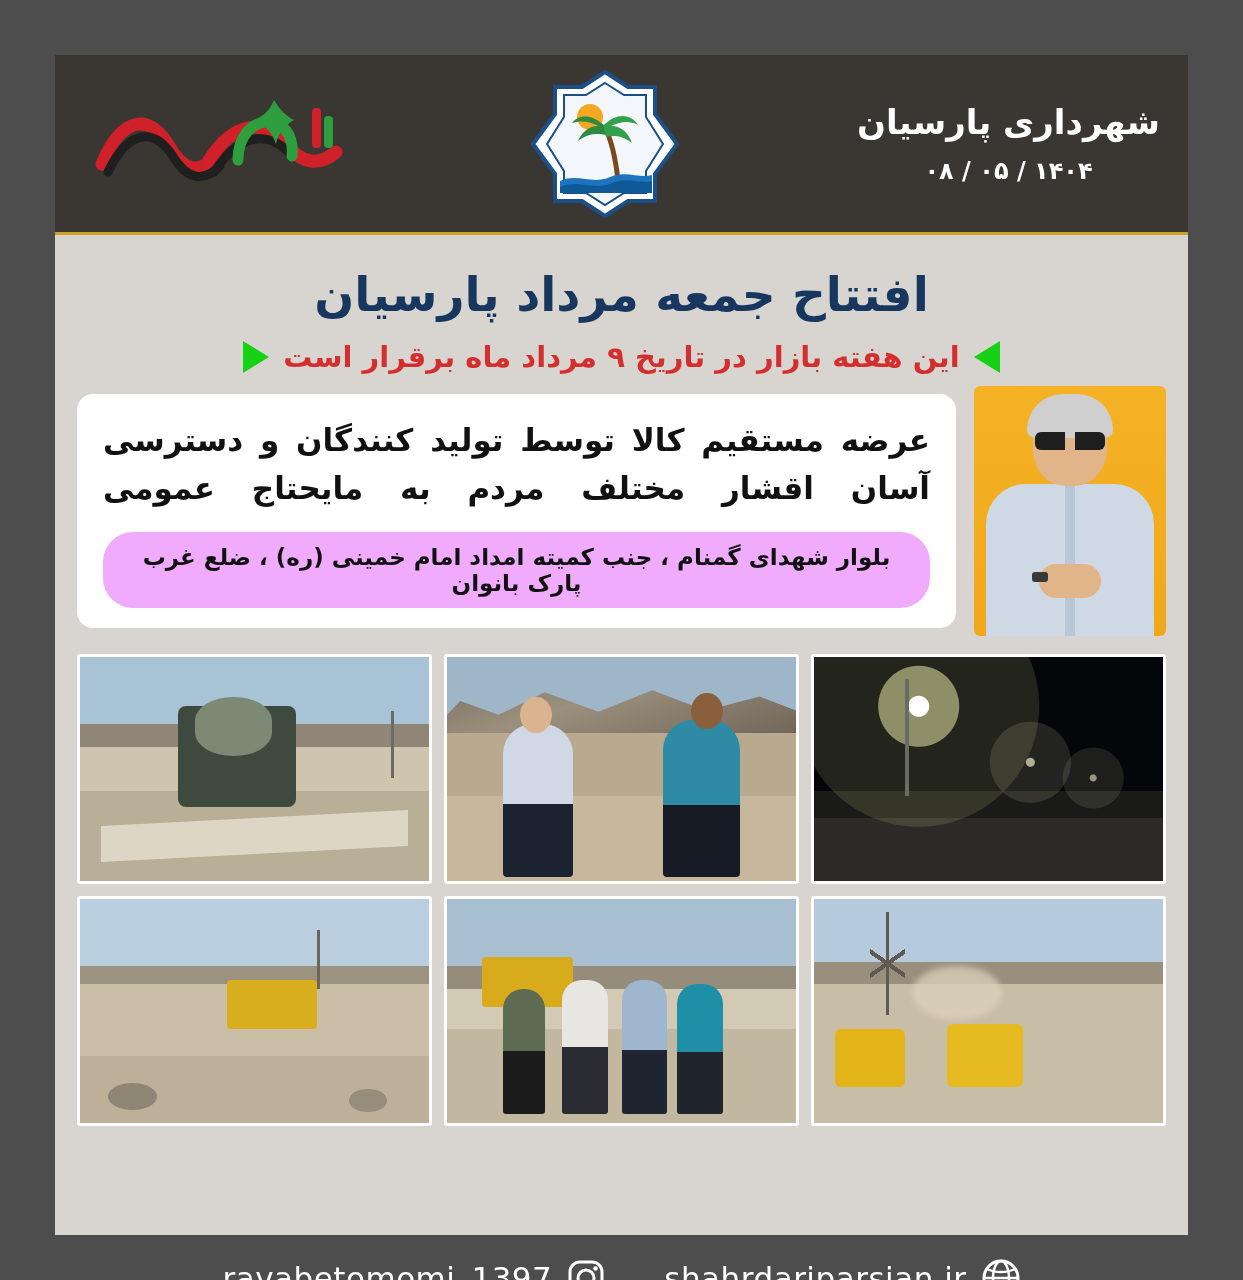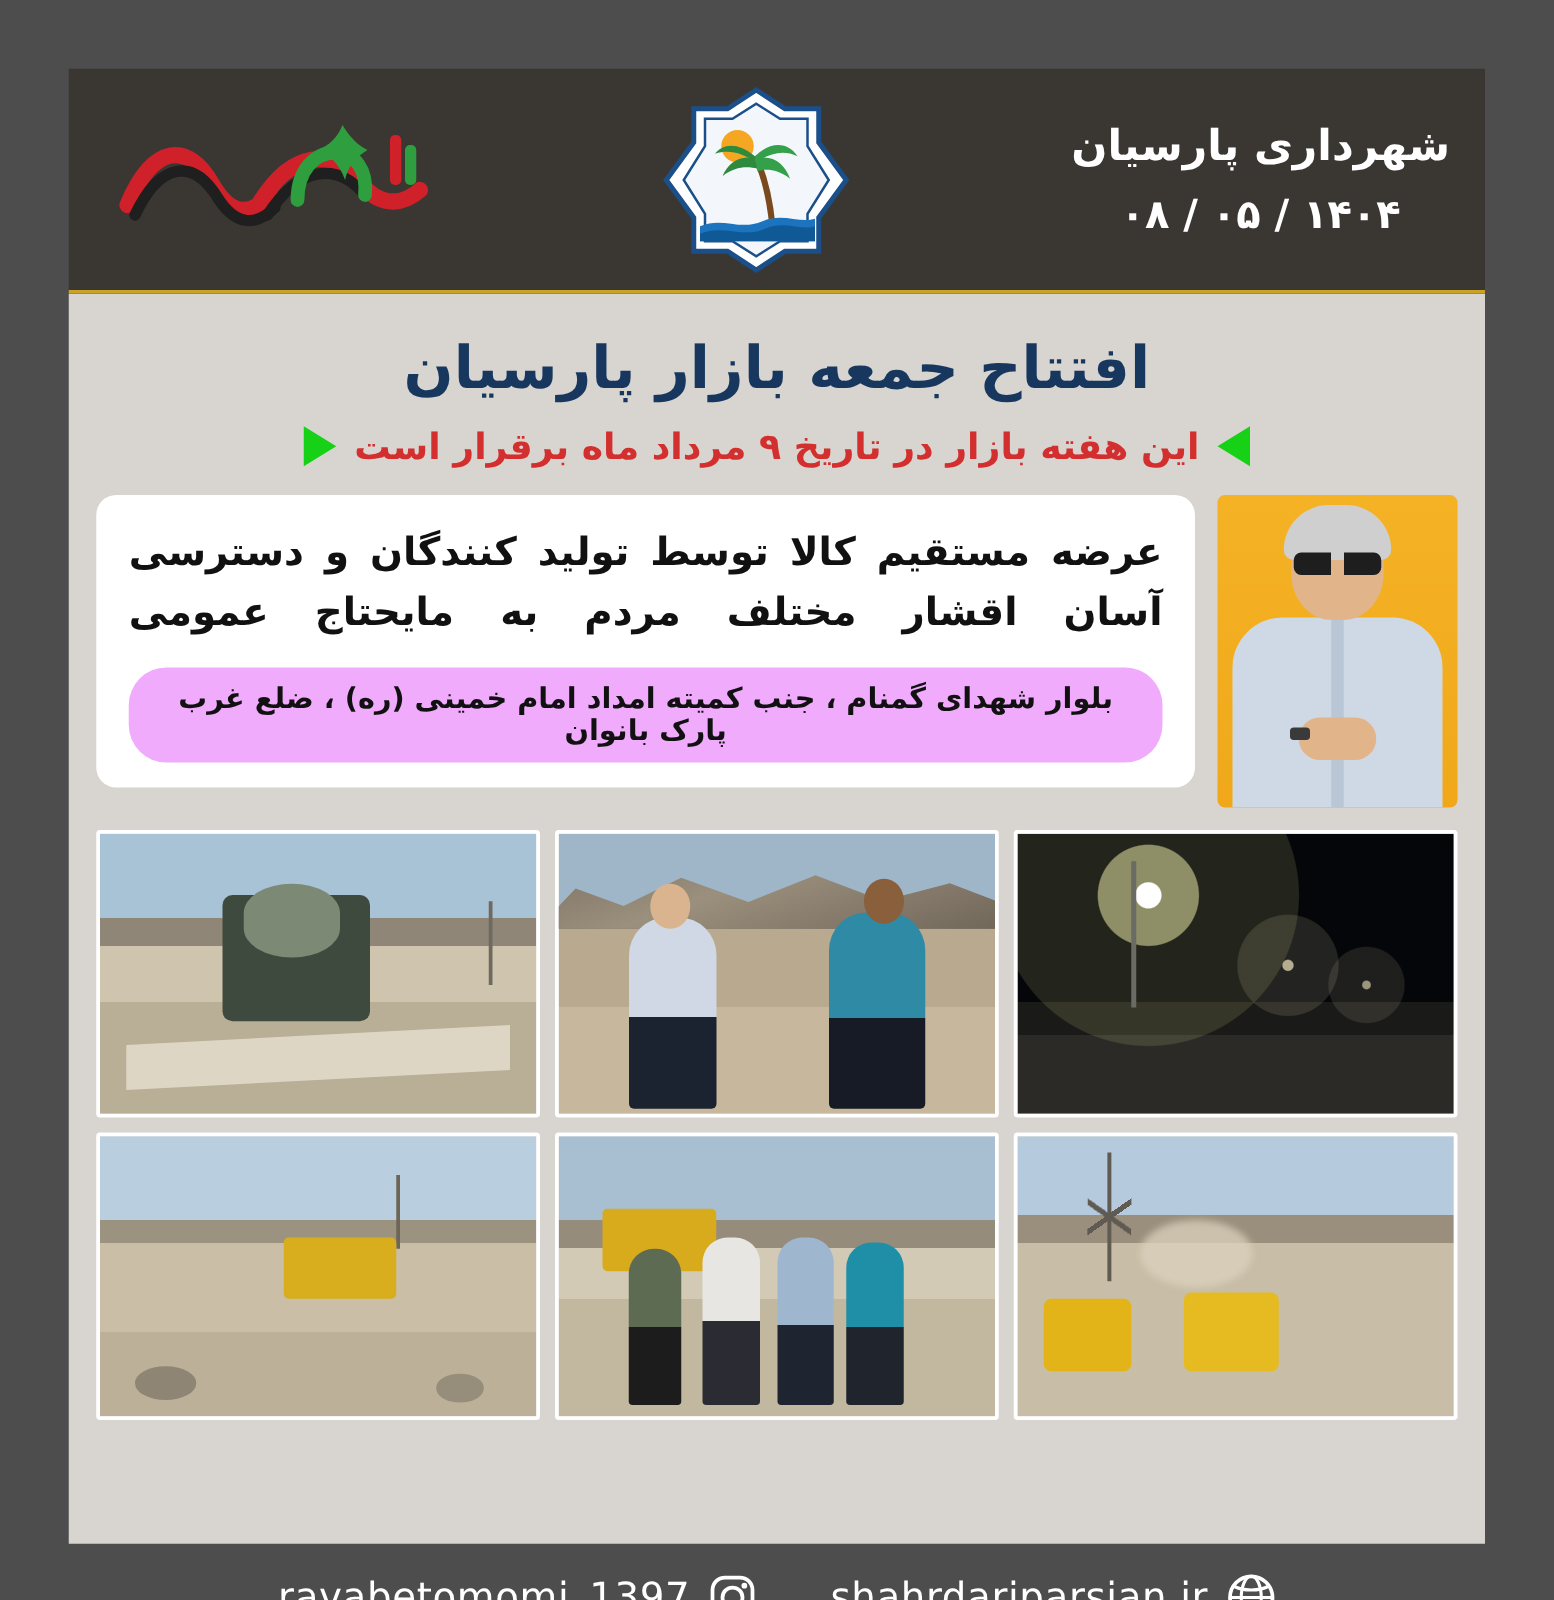--- a/index.html
+++ b/index.html
@@ -32,21 +32,21 @@
     color: #fff;
     line-height: 1.25;
   }
   .city-name {
     font-size: 34px;
     font-weight: bold;
     letter-spacing: 1px;
     white-space: nowrap;
   }
   .date-line {
-    font-size: 32px;
+    font-size: 24px;
     font-weight: bold;
     margin-top: 12px;
     letter-spacing: 2px;
   }
 
   
   .emblem {
     position: relative;
     width: 152px; height: 152px;
     display: flex; align-items: center; justify-content: center;
@@ -102,23 +102,23 @@
     width: 0; height: 0;
     border-top: 16px solid transparent;
     border-bottom: 16px solid transparent;
   }
   .tri-right { border-left: 26px solid #16d116; }
   .tri-left  { border-right: 26px solid #16d116; }
 
   
   .info-row {
     display: flex;
-    align-items: flex-start;
+    align-items: center;
     gap: 18px;
-    margin-top: 22px;
+    margin-top: 12px;
   }
   .portrait {
     width: 192px;
     min-height: 250px;
     background: linear-gradient(#f5b225, #f0a81a);
     border-radius: 6px;
     position: relative;
     overflow: hidden;
     flex: none;
   }
@@ -319,21 +319,21 @@
             <rect x="224" y="18" width="9" height="40" rx="4" fill="#d0202a"></rect>
             <rect x="236" y="26" width="9" height="32" rx="4" fill="#2f9e3f"></rect>
           </g>
         </svg>
       </div>
     </div>
   </div>
 
   <div class="panel">
 
-    <div class="headline">افتتاح جمعه بازار پارسیان</div>
+    <div class="headline">افتتاح جمعه مرداد پارسیان</div>
 
     <div class="subline-wrap">
       <div class="tri tri-left"></div>
       <div class="subline">این هفته بازار در تاریخ ۹ مرداد ماه برقرار است</div>
       <div class="tri tri-right"></div>
     </div>
 
     <div class="info-row">
 
       <div class="portrait">

